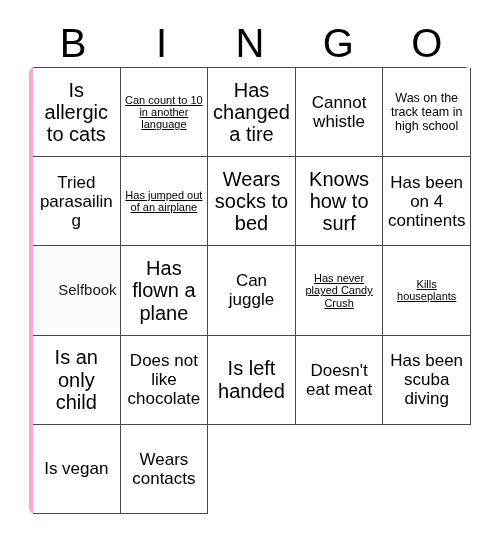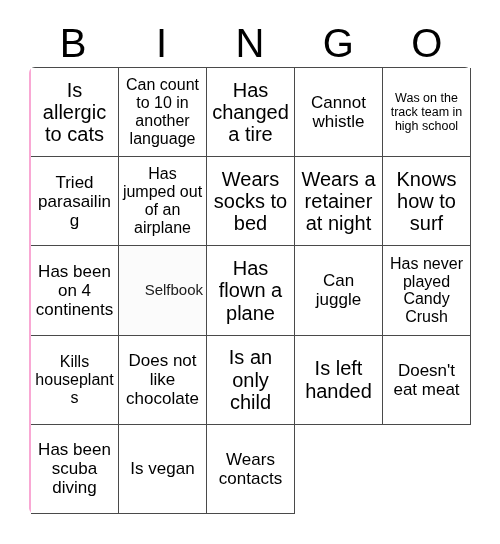--- a/index.html
+++ b/index.html
@@ -51,21 +51,21 @@
   #bingo-grid {
     position: absolute;
     left: 29px;
     top: 67px;
     width: 442px;
     height: 447px;
     display: grid;
     grid-template-columns: repeat(5, 1fr);
     grid-template-rows: repeat(5, 1fr);
     border-top: 1px solid #4a4a4a;
-    border-left: 2px solid #f9a8d4;
+    border-left: 4px solid #f9a8d4;
     box-sizing: border-box;
     background: #ffffff;
     border-radius: 6px;
   }
 
   .bingo-cell {
     border-right: 1px solid #4a4a4a;
     border-bottom: 1px solid #4a4a4a;
     box-sizing: border-box;
     display: flex;
@@ -82,21 +82,21 @@
     width: 100%;
     line-height: 1.12;
     word-wrap: break-word;
     hyphens: none;
   }
 
   
   .fs-xl  { font-size: 17px; }
   .fs-lg  { font-size: 20px; }
   .fs-md  { font-size: 17px; }
-  .fs-sm  { font-size: 16px; }
+  .fs-sm  { font-size: 11px; text-decoration: underline; }
   .fs-xs  { font-size: 12.5px; }
 
   
   .bingo-cell.free-space {
     background: #fbfbfb;
     text-align: right;
   }
   .free-space .cell-text {
     font-size: 15px;
     color: #1a1a1a;
@@ -134,23 +134,20 @@
       <div class="bingo-cell">
         <span class="cell-text fs-md">Tried parasailing</span>
       </div>
       <div class="bingo-cell">
         <span class="cell-text fs-sm">Has jumped out of an airplane</span>
       </div>
       <div class="bingo-cell">
         <span class="cell-text fs-lg">Wears socks to bed</span>
       </div>
       <div class="bingo-cell">
-        <span class="cell-text fs-lg">Wears a retainer at night</span>
-      </div>
-      <div class="bingo-cell">
         <span class="cell-text fs-lg">Knows how to surf</span>
       </div>
       <div class="bingo-cell">
         <span class="cell-text fs-md">Has been on 4 continents</span>
       </div>
       <div class="bingo-cell free-space">
         <span class="cell-text fs-md">Selfbook</span>
       </div>
       <div class="bingo-cell">
         <span class="cell-text fs-lg">Has flown a plane</span>
@@ -158,24 +155,24 @@
       <div class="bingo-cell">
         <span class="cell-text fs-xl">Can juggle</span>
       </div>
       <div class="bingo-cell">
         <span class="cell-text fs-sm">Has never played Candy Crush</span>
       </div>
       <div class="bingo-cell">
         <span class="cell-text fs-sm">Kills houseplants</span>
       </div>
       <div class="bingo-cell">
-        <span class="cell-text fs-md">Does not like chocolate</span>
+        <span class="cell-text fs-lg">Is an only child</span>
       </div>
       <div class="bingo-cell">
-        <span class="cell-text fs-lg">Is an only child</span>
+        <span class="cell-text fs-md">Does not like chocolate</span>
       </div>
       <div class="bingo-cell">
         <span class="cell-text fs-lg">Is left handed</span>
       </div>
       <div class="bingo-cell">
         <span class="cell-text fs-xl">Doesn't eat meat</span>
       </div>
       <div class="bingo-cell">
         <span class="cell-text fs-md">Has been scuba diving</span>
       </div>

